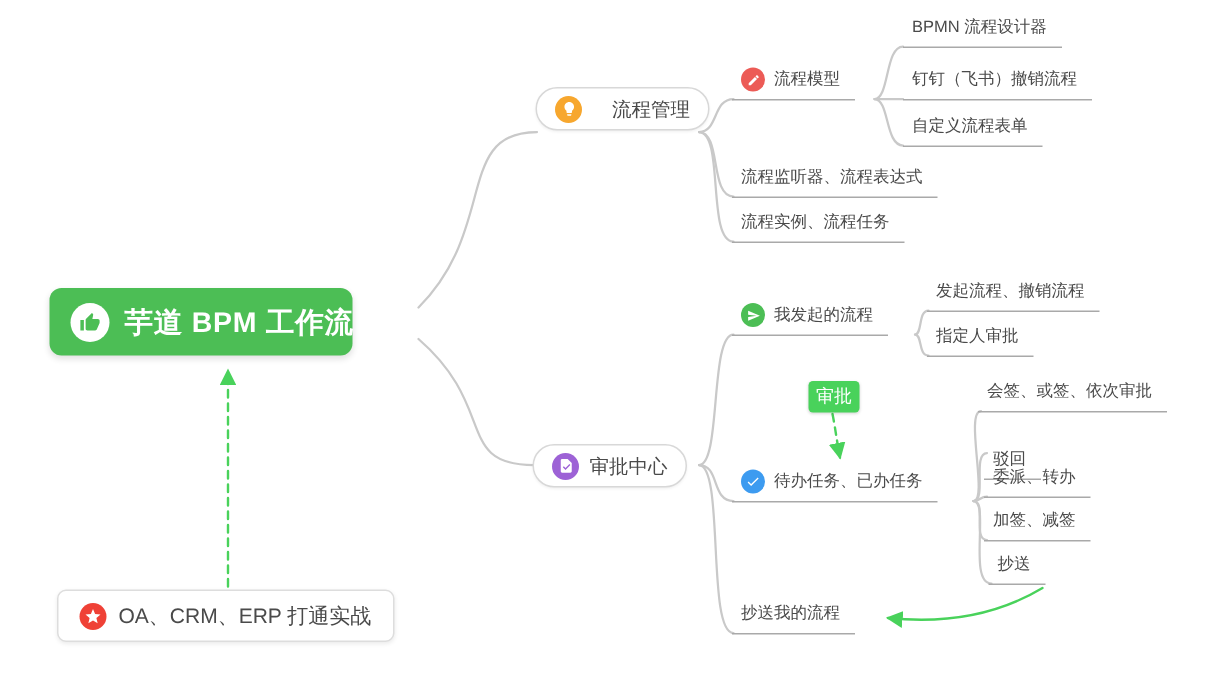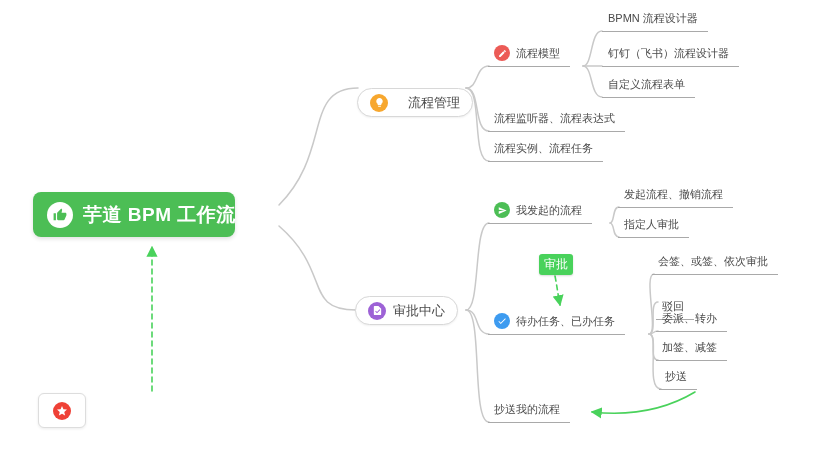--- a/index.html
+++ b/index.html
@@ -98,23 +98,24 @@
   </span>
   <span class="lbl">芋道 BPM 工作流</span>
 </div>
 
 <div class="node card">
   <span class="ic bg-star">
     <svg width="12" height="12" viewBox="0 0 24 24">
         <path fill="#fff" d="M12 17.27L18.18 21l-1.64-7.03L22 9.24l-7.19-.61L12 2 9.19 8.63 2 9.24l5.46 4.73L5.82 21z"></path>
       </svg>
   </span>
+  <span>OA、CRM、ERP 打通实战</span>
 </div>
 
-<div class="node branch" style="left:357px;top:88px;gap:20px;">
+<div class="node branch" style="left:357px;top:58px;gap:20px;">
   <span class="ic bg-orange">
     <svg width="11" height="11" viewBox="0 0 24 24">
         <path fill="#fff" d="M9 21c0 .55.45 1 1 1h4c.55 0 1-.45 1-1v-1H9v1zm3-19C8.14 2 5 5.14 5 9c0 2.38 1.19 4.47 3 5.74V17c0 .55.45 1 1 1h6c.55 0 1-.45 1-1v-2.26c1.81-1.27 3-3.36 3-5.74 0-3.86-3.14-7-7-7z"></path>
       </svg>
   </span>
   <span>流程管理</span>
 </div>
 
 <div class="node branch" style="left:355px;top:296px;">
   <span class="ic bg-purple">
@@ -130,21 +131,21 @@
     <svg width="9" height="9" viewBox="0 0 24 24">
         <path fill="#fff" d="M3 17.25V21h3.75L17.81 9.94l-3.75-3.75L3 17.25zM20.71 7.04c.39-.39.39-1.02 0-1.41l-2.34-2.34c-.39-.39-1.02-.39-1.41 0l-1.83 1.83 3.75 3.75 1.83-1.83z"></path>
       </svg>
   </span>
   <span>流程模型</span>
 </div>
 <div class="leaf" style="left:602px;top:10px;">
   <span>BPMN 流程设计器</span>
 </div>
 <div class="leaf" style="left:602px;top:45px;">
-  <span>钉钉（飞书）流程设计器</span>
+  <span>钉钉（飞书）撤销流程</span>
 </div>
 <div class="leaf" style="left:602px;top:76px;">
   <span>自定义流程表单</span>
 </div>
 <div class="leaf" style="left:488px;top:110px;">
   <span>流程监听器、流程表达式</span>
 </div>
 <div class="leaf" style="left:488px;top:140px;">
   <span>流程实例、流程任务</span>
 </div>

